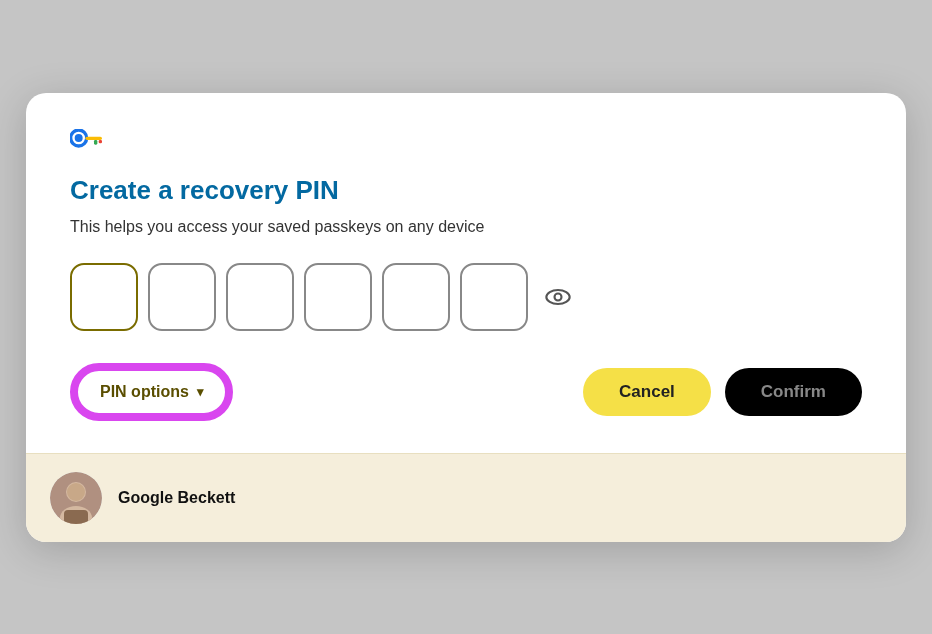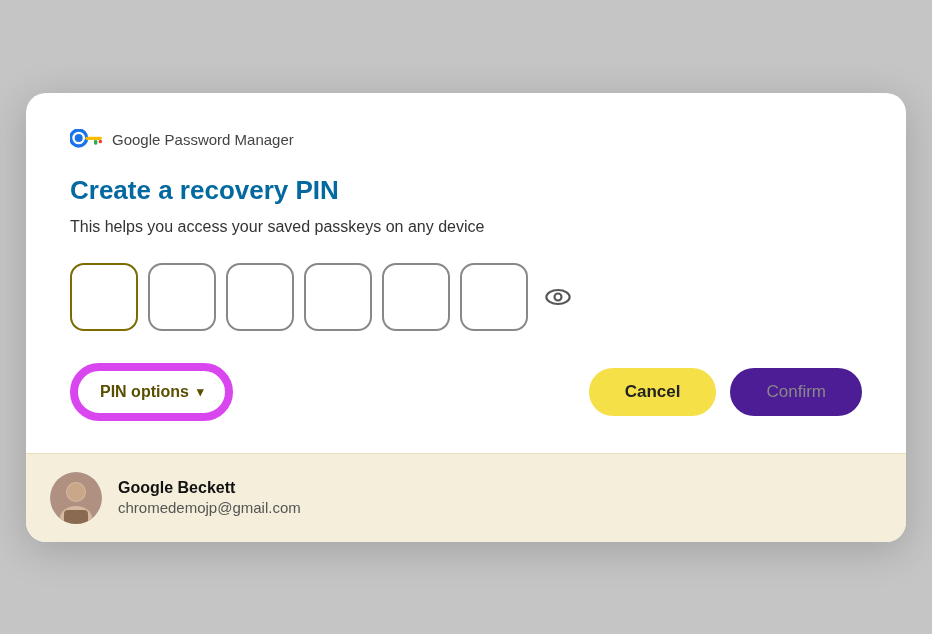--- a/index.html
+++ b/index.html
@@ -139,25 +139,25 @@
       border: none;
       border-radius: 50px;
       font-size: 17px;
       font-weight: 700;
       color: #222;
       padding: 14px 36px;
       cursor: pointer;
     }
 
     .confirm-btn {
-      background: #4c1d95;
+      background: #000000;
       border: none;
       border-radius: 50px;
       font-size: 17px;
-      font-weight: 400;
+      font-weight: 700;
       color: #888;
       padding: 14px 36px;
       cursor: not-allowed;
     }
 
     .modal-footer {
       background: #f5eedb;
       padding: 18px 24px;
       display: flex;
       align-items: center;
@@ -211,21 +211,20 @@
         <div class="gpm-icon">
 
           <svg class="key-svg" width="32" height="22" viewBox="0 0 48 32" fill="none" xmlns="http://www.w3.org/2000/svg">
             <ellipse cx="13" cy="13" rx="12" ry="12" fill="none" stroke="#1a73e8" stroke-width="5"></ellipse>
             <ellipse cx="13" cy="13" rx="6" ry="6" fill="#1a73e8"></ellipse>
             <rect x="23" y="11" width="25" height="5" rx="2.5" fill="#fbbc04"></rect>
             <rect x="36" y="16" width="5" height="7" rx="2" fill="#34a853"></rect>
             <rect x="43" y="16" width="5" height="5" rx="2" fill="#ea4335"></rect>
           </svg>
         </div>
-        <span class="gpm-title">Google Password Manager</span>
       </div>
 
       <div class="modal-title">Create a recovery PIN</div>
 
       <div class="modal-subtitle">This helps you access your saved passkeys on any device</div>
 
       <div class="pin-row">
         <input class="pin-box" type="text" maxlength="1" autocomplete="off" style="">
         <input class="pin-box" type="text" maxlength="1" autocomplete="off" style="">
         <input class="pin-box" type="text" maxlength="1" autocomplete="off" style="">
@@ -260,17 +259,16 @@
           <circle cx="26" cy="20" r="10" fill="#d4b8a0"></circle>
           <ellipse cx="26" cy="46" rx="16" ry="12" fill="#d4b8a0"></ellipse>
 
           <circle cx="26" cy="20" r="9" fill="#c8a888"></circle>
 
           <rect x="14" y="38" width="24" height="14" rx="4" fill="#8a6a50"></rect>
         </svg>
       </div>
       <div class="user-info">
         <span class="user-name">Google Beckett</span>
-        <span class="user-email">chromedemojp@gmail.com</span>
       </div>
     </div>
   </div>
 </div>
 
 </body></html>

